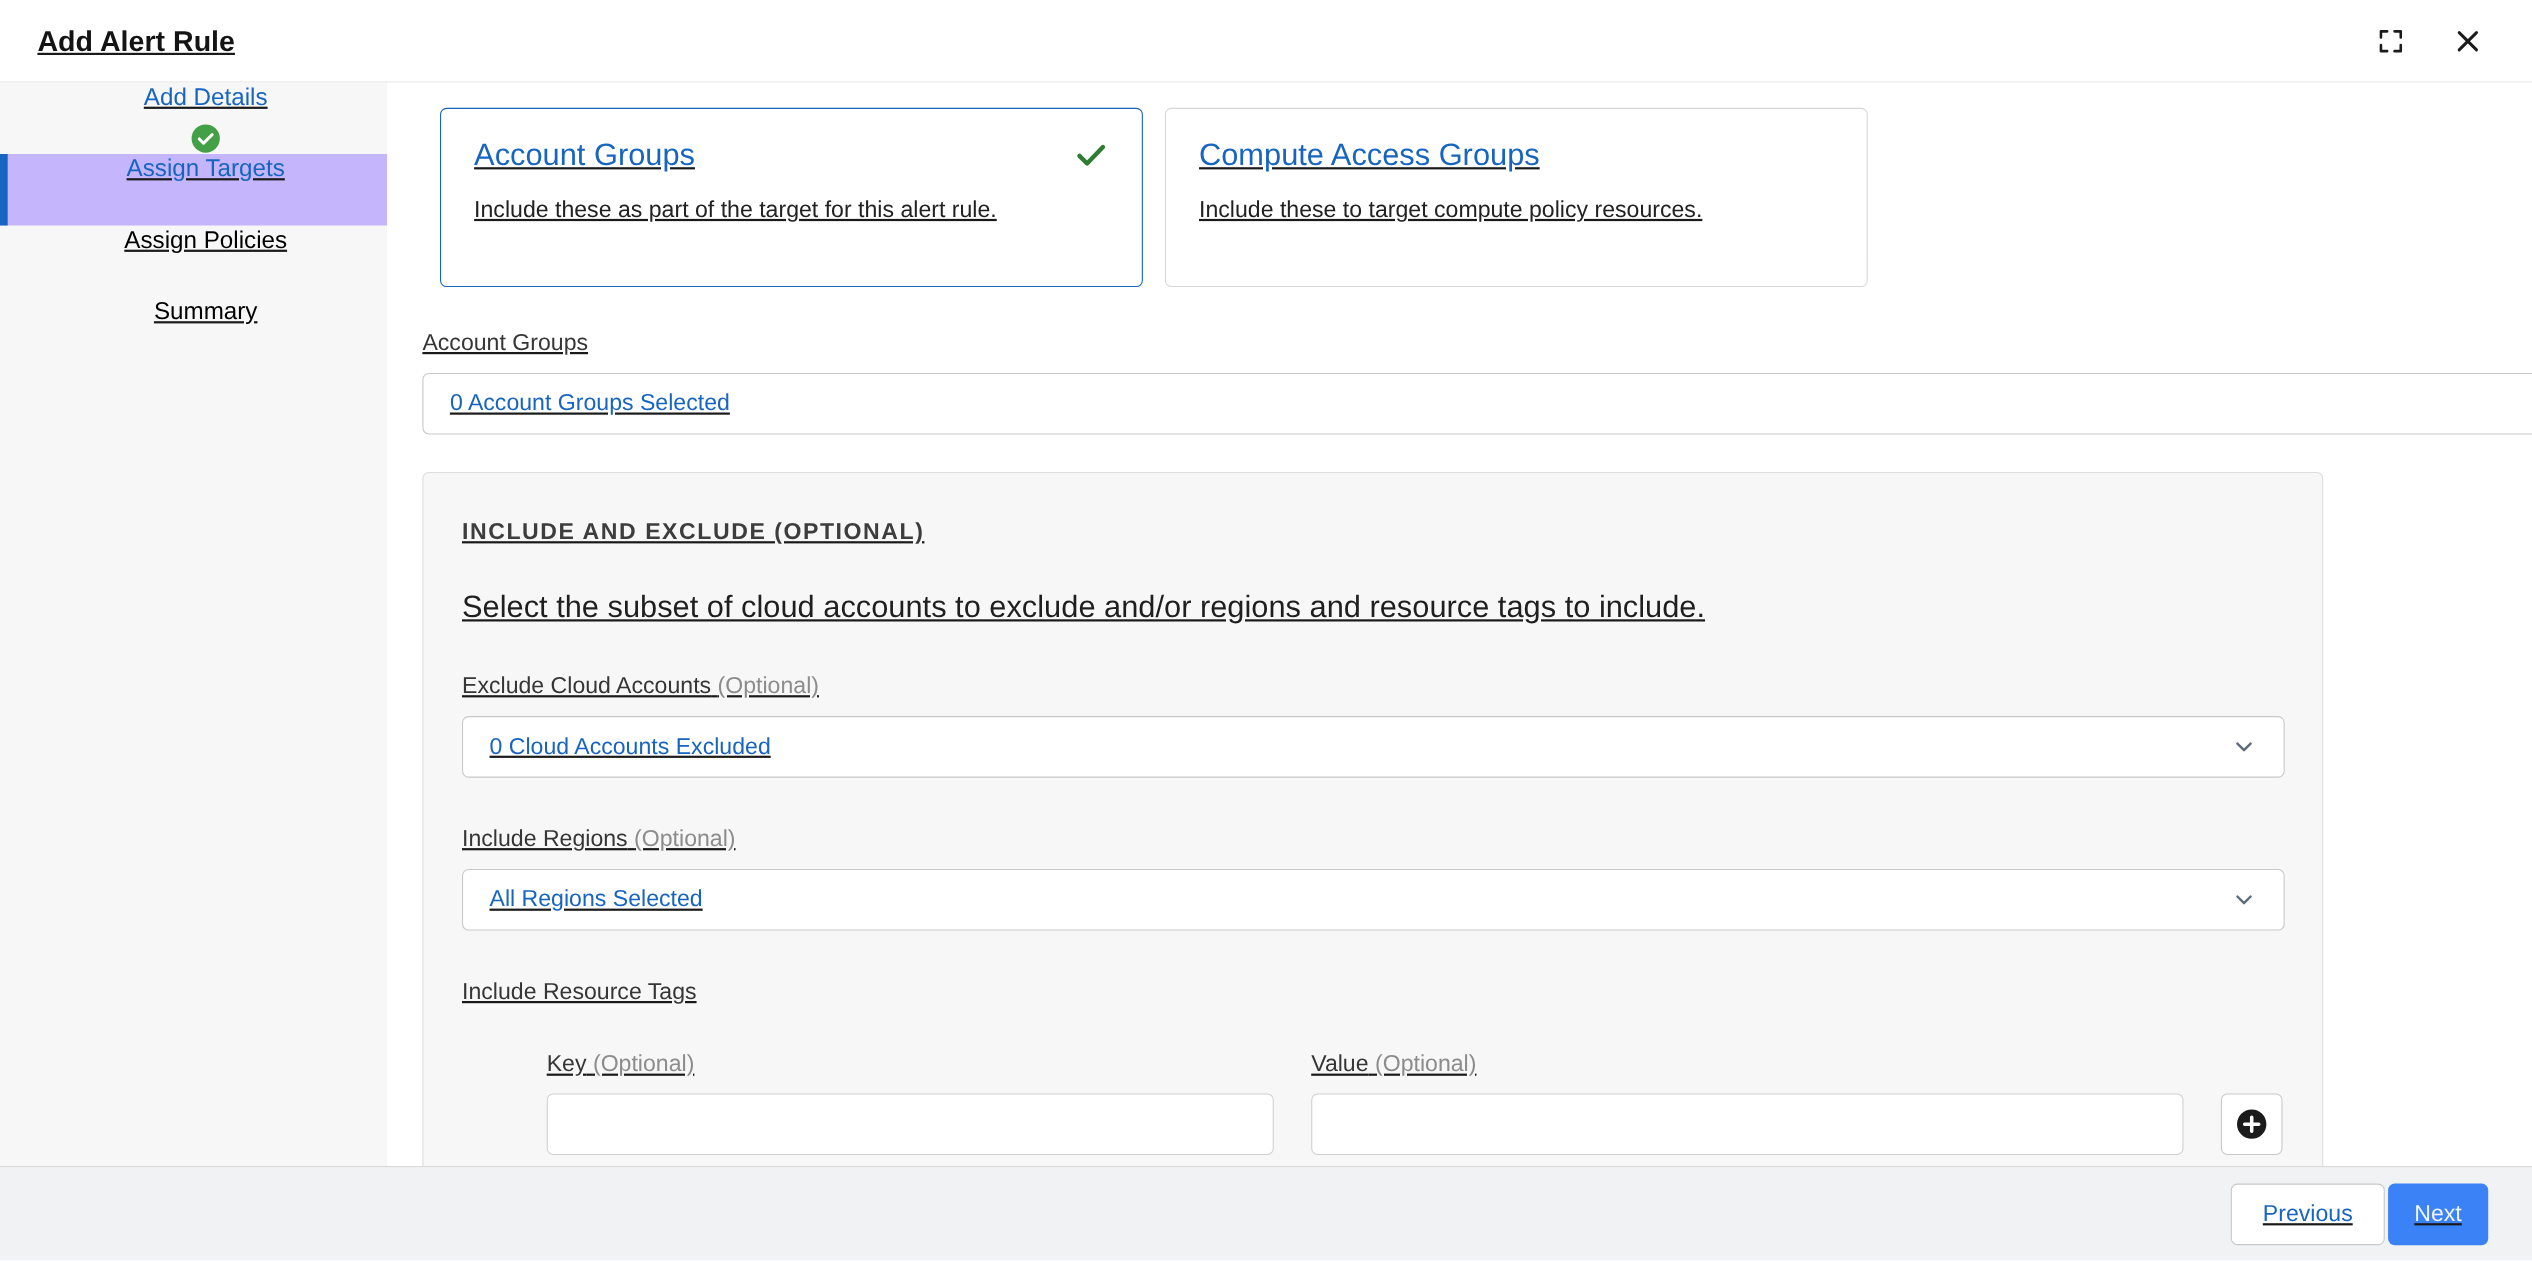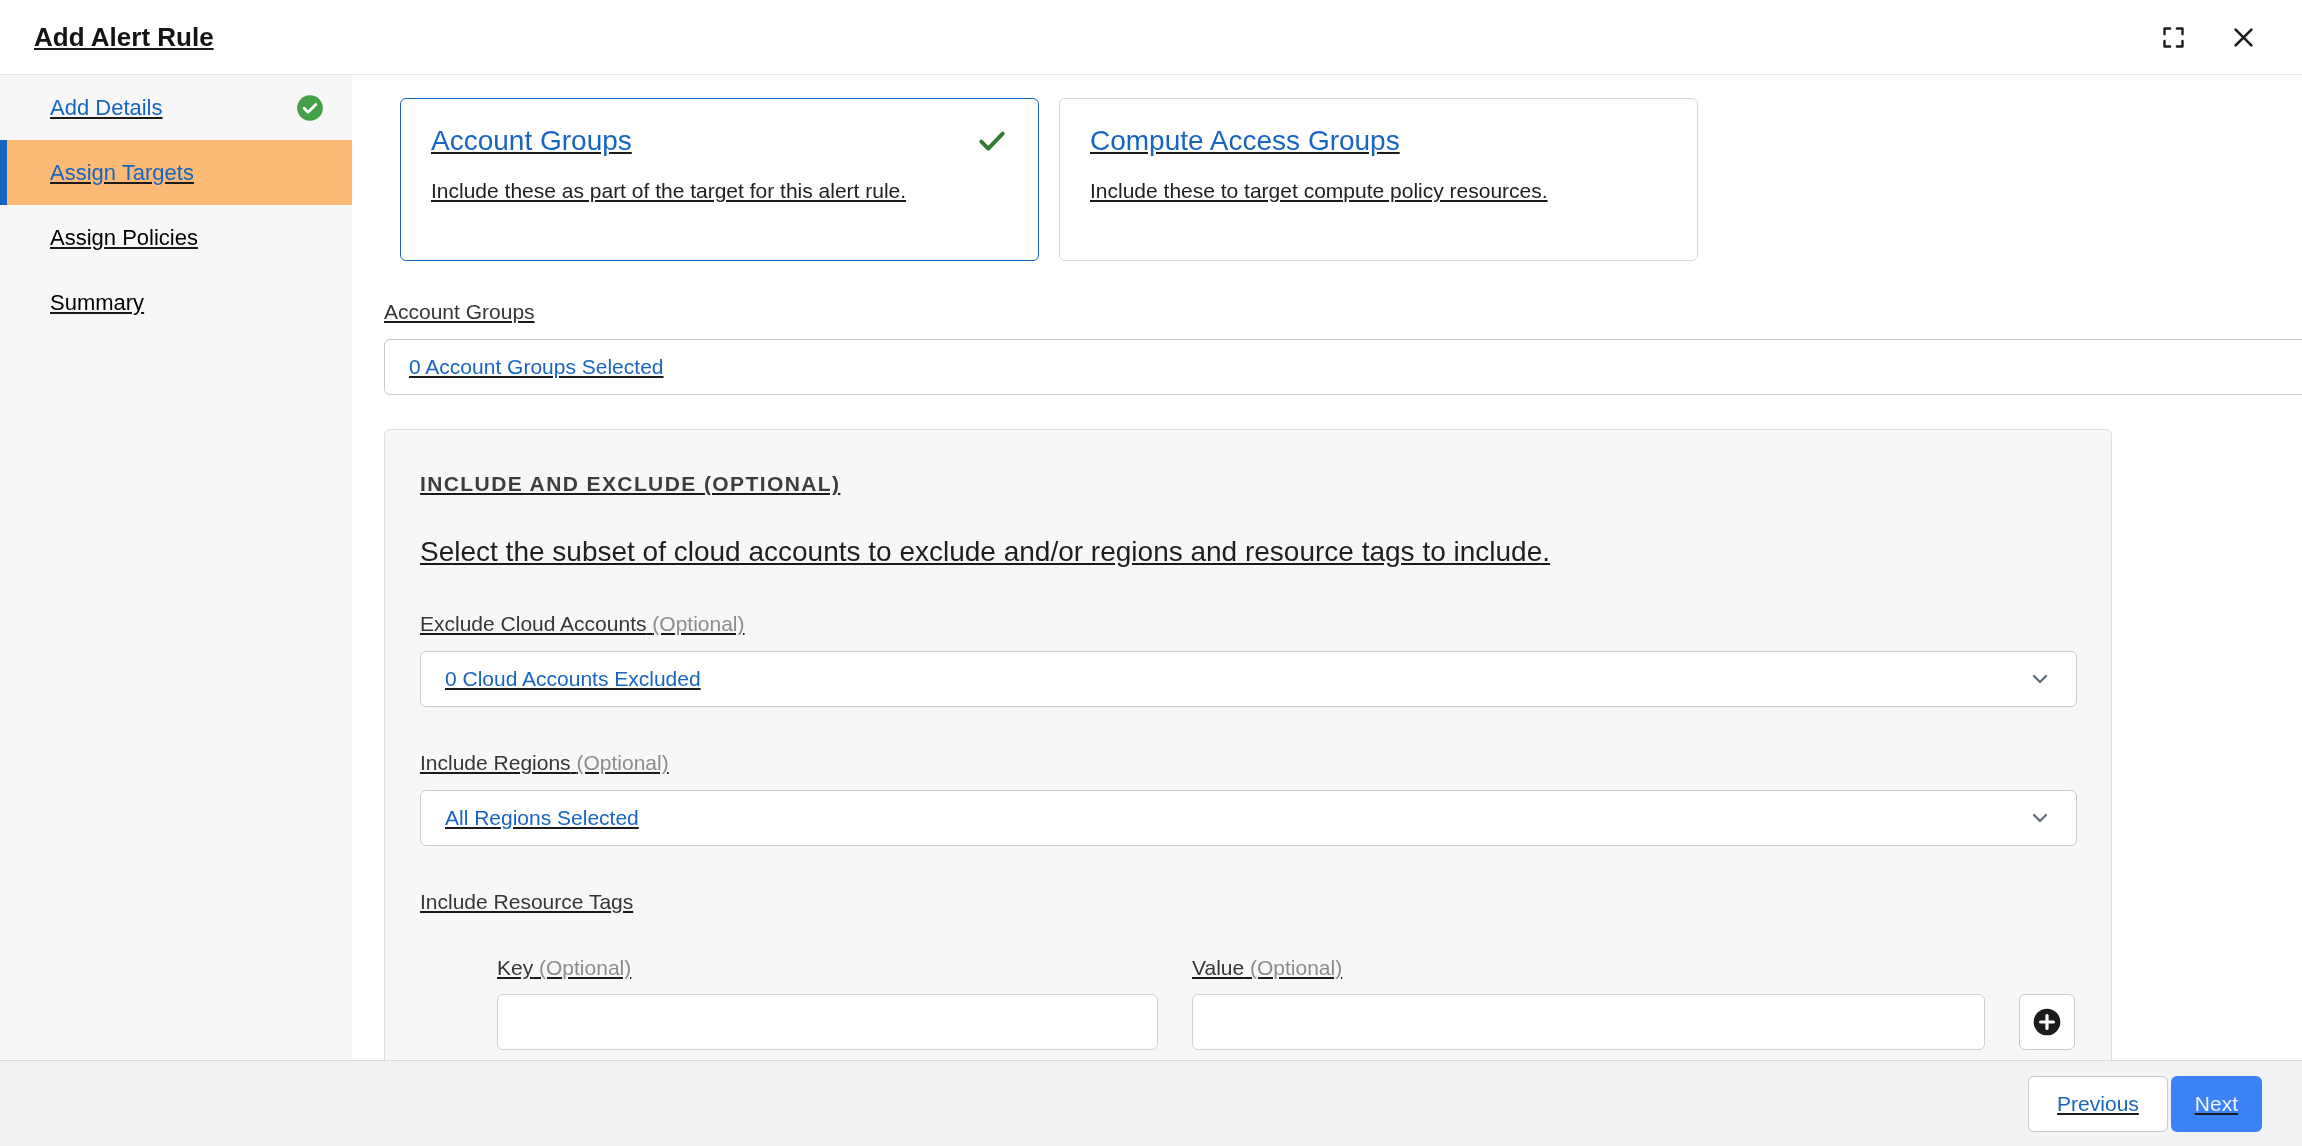--- a/index.html
+++ b/index.html
@@ -29,26 +29,26 @@
   }
   .icon-btn svg { width: 27px; height: 27px; }
 
   
   .modal-body { flex: 1 1 auto; display: flex; height: 985px; overflow: hidden; }
 
   
   .sidebar { width: 352px; flex: 0 0 352px; background: #f7f7f7; }
   .step {
     height: 65px; display: flex; align-items: center; justify-content: space-between;
-    padding: 0 28px 0 50px; font-size: 22px; cursor: pointer;
+    padding: 0 28px 0 50px; font-size: 22px; cursor: pointer; flex-direction: column;
   }
   .step .step-label { pointer-events: none; }
   .step.completed .step-label, .step.active .step-label { color: #1765c1; }
   .step.disabled .step-label { color: #000000; }
-  .step.active { background: #fdba74; box-shadow: inset 7px 0 0 0 #1765c1; }
+  .step.active { background: #c4b5fd; box-shadow: inset 7px 0 0 0 #1765c1; }
   .check-circle { width: 28px; height: 28px; display: inline-flex; }
   .check-circle svg { width: 28px; height: 28px; }
 
   
   .main { flex: 1 1 auto; padding: 23px 33px 0 32px; overflow: hidden; background: #fff; }
 
   .cards { display: flex; gap: 20px; margin-left: 16px; }
   .card {
     width: 639px; height: 163px; background: #fff;
     border: 1px solid #d8d8d8; border-radius: 6px;

